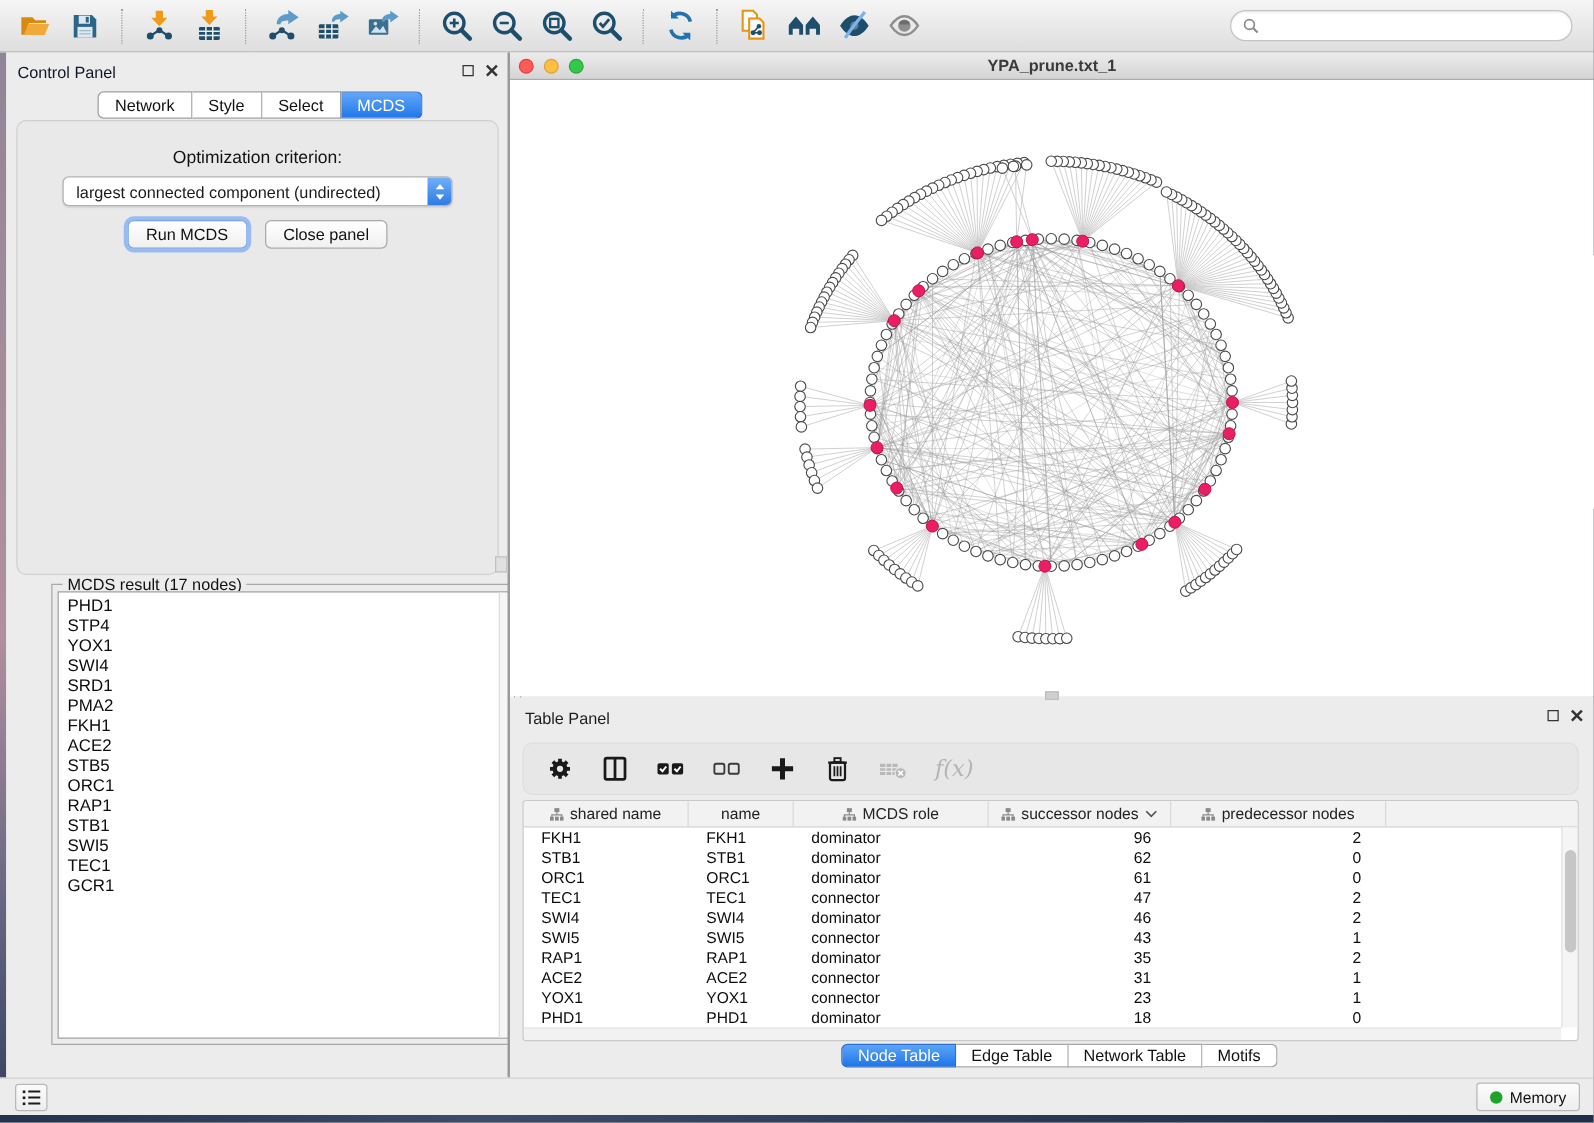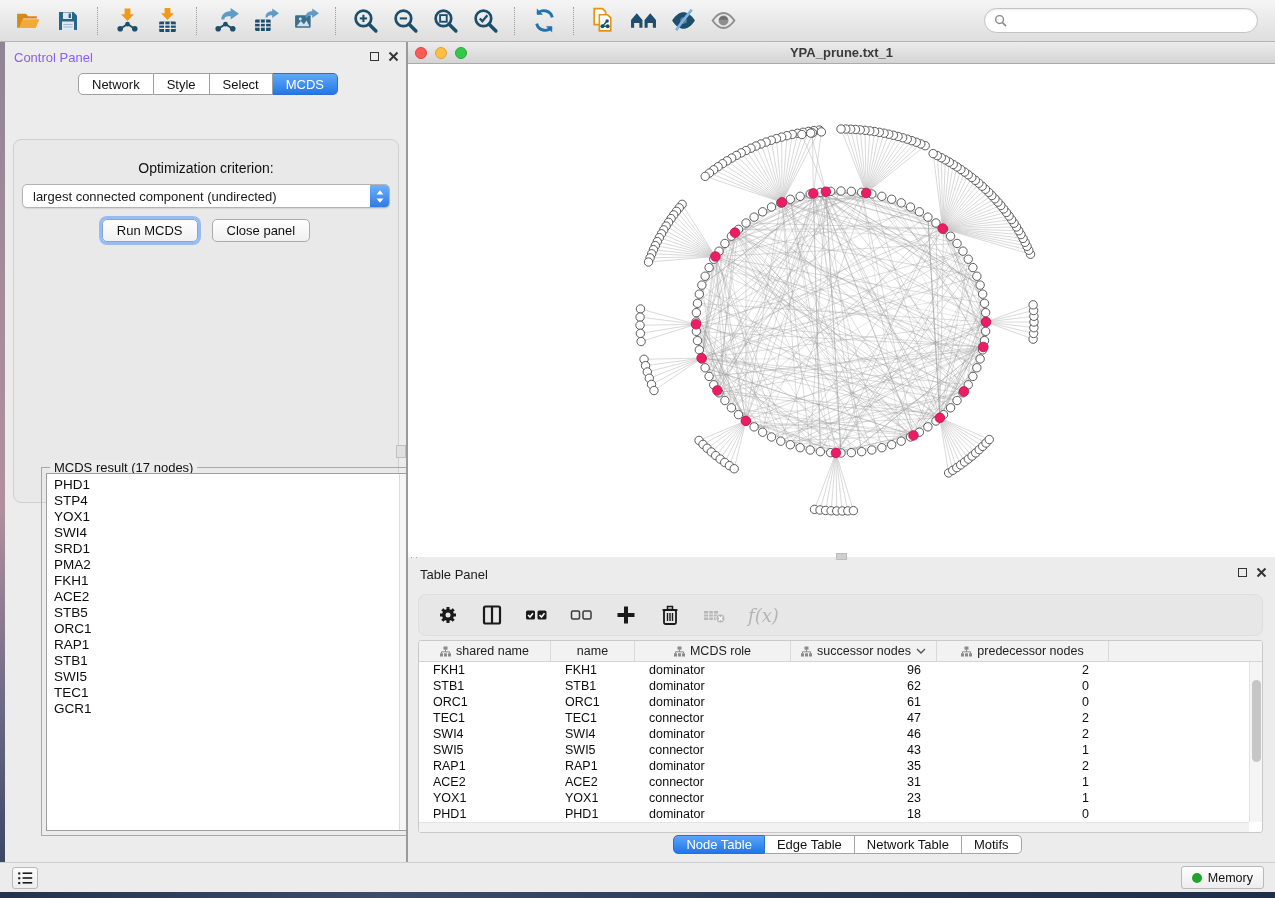--- a/index.html
+++ b/index.html
@@ -19,33 +19,33 @@
     display:flex; align-items:center; padding-left:8px; }
   .tbtn { width:40px; height:36px; display:flex; align-items:center; justify-content:center; border-radius:4px; }
   .tsep { width:1px; height:28px; margin:0 9px; border-left:1px dotted #9d9d9d; }
   .searchbox { position:absolute; right:17px; top:8px; width:274px; height:25px; background:#fff;
     border:1px solid #c3c3c3; border-radius:13px; display:flex; align-items:center; padding:0 9px;
     box-shadow:inset 0 1px 2px rgba(0,0,0,0.08); }
   .searchbox input { border:none; outline:none; flex:1; font:13px "Liberation Sans",sans-serif; background:transparent; margin-left:5px; }
 
   
   .cpanel { position:absolute; left:5px; top:42px; width:402px; bottom:36px; background:#ececec; }
-  .panel-title { position:absolute; left:9px; top:8px; font-size:13px; color:#8b5cf6; }
+  .panel-title { position:absolute; left:9px; top:8px; font-size:13px; color:#0f172a; }
   .win-icons { position:absolute; right:8px; top:9px; display:flex; gap:9px; align-items:center; }
   .float-ic { width:9px; height:9px; border:1.5px solid #333; }
   .cp-tabs { position:absolute; left:73px; top:31px; display:flex; }
   .cp-tab { height:22px; padding:0 13px; display:flex; align-items:center; background:#fff;
     border:1px solid #9f9f9f; border-left:none; font-size:13px; color:#111; }
   .cp-tab:first-child { border-left:1px solid #9f9f9f; border-radius:5px 0 0 5px; }
   .cp-tab.selected { background:linear-gradient(#61a8f8,#2277e9); color:#fff; border-color:#2c6fd2; border-radius:4px; }
   .cp-tab:last-child { border-radius:0 5px 5px 0;text-align:center; }
   .cp-inner { position:absolute; left:8px; top:54px; width:386px; height:364px; background:#e9e9e9;
-    border:1px solid #d0d0d0; border-radius:8px;margin-top:43px; }
+    border:1px solid #d0d0d0; border-radius:8px; }
   .opt-label { text-align:center; margin-top:20px; font-size:14px; color:#111; }
-  .combo { position:relative; margin:8px auto 0; width:368px; height:24px; background:#fff;
+  .combo { position:relative; margin:8px auto 0; width:312px; height:24px; background:#fff;
     border:1px solid #b3b3b3; border-radius:5px; display:flex; align-items:center; padding-left:10px;
     font-size:13px; box-shadow:0 1px 1px rgba(0,0,0,0.08); }
   .combo .stepper { position:absolute; right:0; top:0; width:19px; height:22px;
     background:linear-gradient(#6fb0f9,#2e7be5); border-radius:0 4px 4px 0;
     display:flex; align-items:center; justify-content:center; }
   .btn-row { display:flex; justify-content:center; gap:14px; margin-top:11px; }
   .pbtn { height:23px; padding:0 14px; background:linear-gradient(#ffffff,#f0f0f0);
     border:1px solid #ababab; border-radius:5px; font-size:13px; color:#111;
     display:flex; align-items:center; }
   .pbtn.focused { box-shadow:0 0 0 3px rgba(110,165,245,0.65); border-color:#7aa6e8; }

